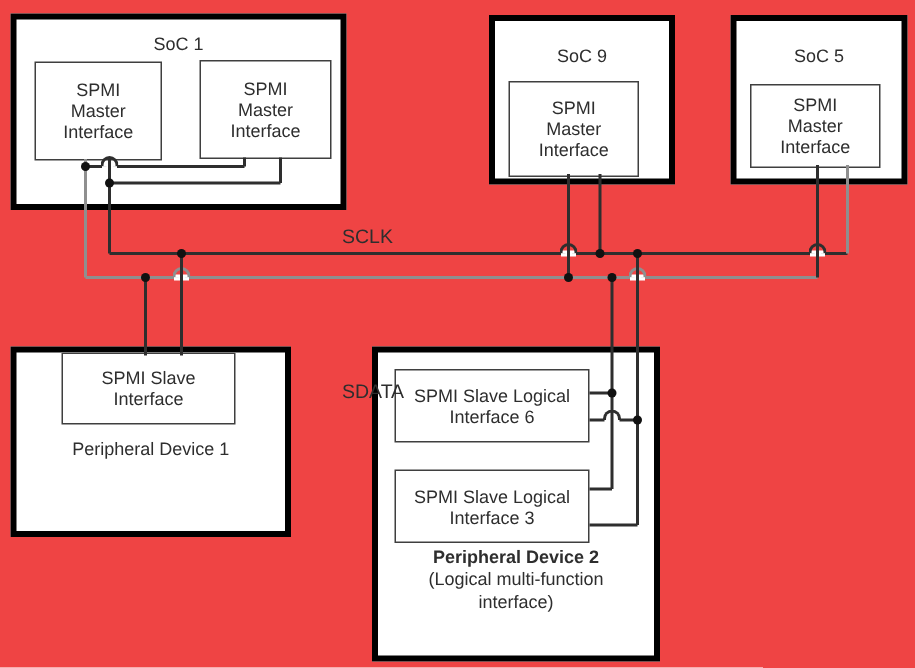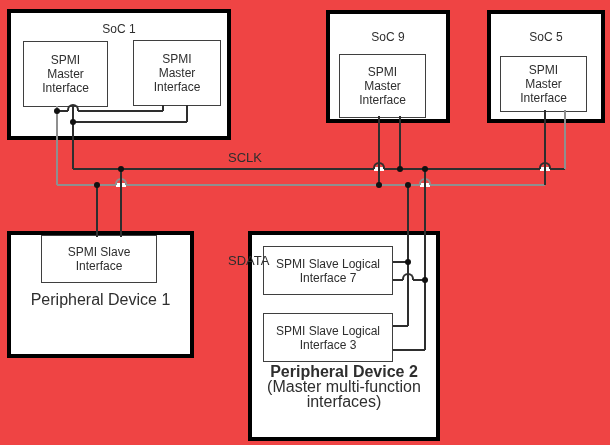--- a/index.html
+++ b/index.html
@@ -7,21 +7,21 @@
     position:relative;width:610px;height:445px;background:#ef4444;overflow:hidden;
     font-family:"Liberation Sans",sans-serif;color:#2e2e2e;
   }
   .box{position:absolute;box-sizing:border-box;background:#fff;}
   .thick{border:4px solid #000;}
   .thin{border:1px solid #3f3f3f;}
   .iface{display:flex;flex-direction:column;align-items:center;justify-content:center;
          text-align:center;font-size:12px;line-height:14px;}
   .iface span{display:block;}
   .soc-title{position:absolute;left:0;right:0;text-align:center;font-size:12px;}
-  .caption{position:absolute;text-align:center;font-size:16px;}
+  .caption{position:absolute;text-align:center;font-size:12px;}
   .caption span{display:block;}
   .bold{font-weight:bold;}
 
   
   #soc1{left:7px;top:9px;width:224px;height:131px;}
   #soc2{left:326px;top:10px;width:124px;height:113px;}
   #soc3{left:487px;top:10px;width:118px;height:113px;}
   #pd1{left:7px;top:231px;width:187px;height:127px;}
   #pd2{left:248px;top:231px;width:192px;height:210px;}
 
@@ -98,30 +98,30 @@
     <span>SPMI Slave</span>
     <span>Interface</span>
   </div>
   <div class="caption" id="pd1-caption">
     <span>Peripheral Device 1</span>
   </div>
 
   <div class="box thick" id="pd2"></div>
   <div class="box thin iface" id="pd2-if1">
     <span>SPMI Slave Logical</span>
-    <span>Interface 7</span>
+    <span>Interface 6</span>
   </div>
   <div class="box thin iface" id="pd2-if2">
     <span>SPMI Slave Logical</span>
     <span>Interface 3</span>
   </div>
   <div class="caption" id="pd2-caption">
     <span class="bold">Peripheral Device 2</span>
-    <span>(Master multi-function</span>
-    <span>interfaces)</span>
+    <span>(Logical multi-function</span>
+    <span>interface)</span>
   </div>
 
   <div id="wire-layer">
       <div class="hline" style="left: 73px; top: 168px; width: 492px; background: rgb(46, 46, 46);"></div>
       <div class="hline" style="left: 57px; top: 184px; width: 488px; background: rgb(143, 143, 143);"></div>
       <div class="hline" style="left: 57px; top: 110px; width: 106px; background: rgb(46, 46, 46);"></div>
       <div class="hline" style="left: 73px; top: 121px; width: 114px; background: rgb(46, 46, 46);"></div>
       <div class="hline" style="left: 393px; top: 261px; width: 15px; background: rgb(46, 46, 46);"></div>
       <div class="hline" style="left: 393px; top: 279px; width: 32px; background: rgb(46, 46, 46);"></div>
       <div class="hline" style="left: 393px; top: 325px; width: 15px; background: rgb(46, 46, 46);"></div>

